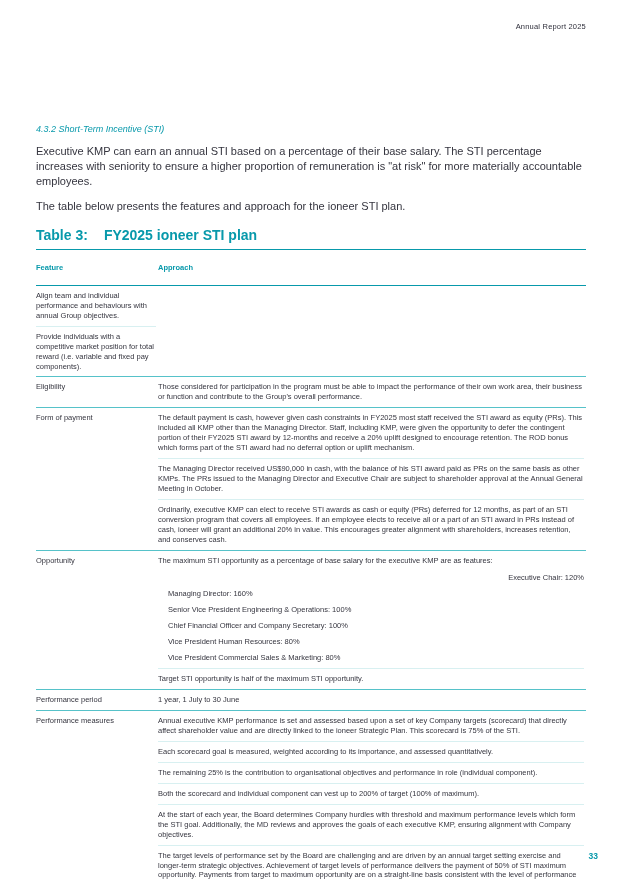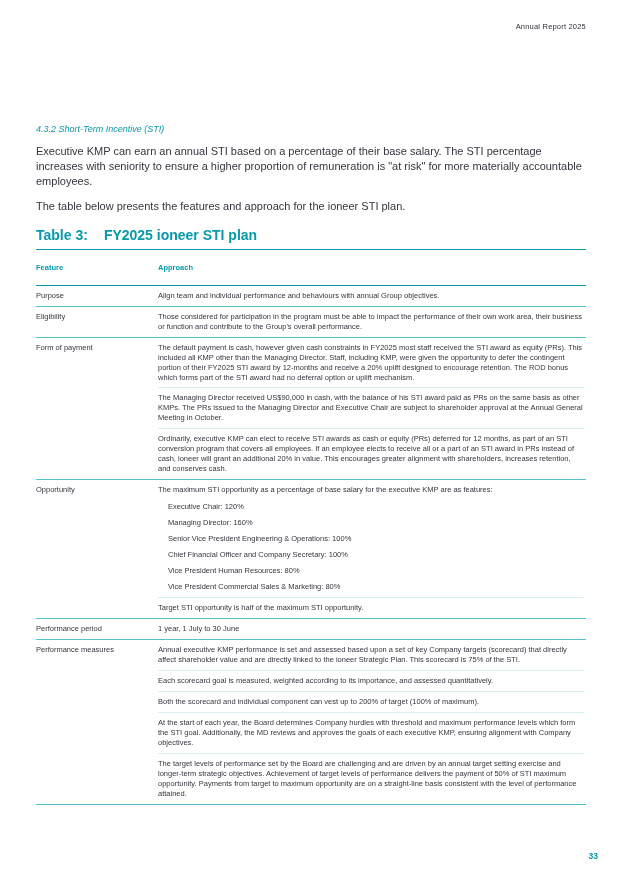--- a/index.html
+++ b/index.html
@@ -35,21 +35,21 @@
   .tcell.feature{padding-right:10px;}
   .tcell.approach{padding-right:2px;}
   .block{margin:0;}
   .block + .block{margin-top:4px;}
   .block.p + .block.p,
   .block.li + .block.p{
     border-top:1px solid #d8f0f1;padding-top:5px;margin-top:5px;
   }
   .block.li{margin-left:10px;}
   .block.li + .block.li{margin-top:6px;}
-  .block.p + .block.li{margin-top:7px;}
+  .block.p + .block.li{margin-top:7px;text-align:right;}
   .page-number{
     position:absolute;right:24px;bottom:20px;
     color:#0899ab;font-weight:bold;font-size:8.5px;
   }
 </style>
 </head>
 <body>
 
 <div class="page">
 
@@ -68,23 +68,23 @@
       <span class="tlabel">Table 3:</span><span>FY2025 ioneer STI plan</span>
     </div>
 
     <div class="sti-table">
       <div class="thead">
         <div class="tcell feature">Feature</div>
         <div class="tcell approach">Approach</div>
       </div>
       <div class="tbody">
           <div class="trow">
-            <div class="tcell feature">Purpose</div>
             <div class="tcell approach">
               <div class="block p">Align team and individual performance and behaviours with annual Group objectives.</div>
+              <div class="block p">Provide individuals with a competitive market position for total reward (i.e. variable and fixed pay components).</div>
             </div>
           </div>
           <div class="trow">
             <div class="tcell feature">Eligibility</div>
             <div class="tcell approach">
               <div class="block p">Those considered for participation in the program must be able to impact the performance of their own work area, their business or function and contribute to the Group's overall performance.</div>
             </div>
           </div>
           <div class="trow">
             <div class="tcell feature">Form of payment</div>
@@ -111,20 +111,21 @@
             <div class="tcell feature">Performance period</div>
             <div class="tcell approach">
               <div class="block p">1 year, 1 July to 30 June</div>
             </div>
           </div>
           <div class="trow">
             <div class="tcell feature">Performance measures</div>
             <div class="tcell approach">
               <div class="block p">Annual executive KMP performance is set and assessed based upon a set of key Company targets (scorecard) that directly affect shareholder value and are directly linked to the ioneer Strategic Plan. This scorecard is 75% of the STI.</div>
               <div class="block p">Each scorecard goal is measured, weighted according to its importance, and assessed quantitatively.</div>
+              <div class="block p">The remaining 25% is the contribution to organisational objectives and performance in role (individual component).</div>
               <div class="block p">Both the scorecard and individual component can vest up to 200% of target (100% of maximum).</div>
               <div class="block p">At the start of each year, the Board determines Company hurdles with threshold and maximum performance levels which form the STI goal. Additionally, the MD reviews and approves the goals of each executive KMP, ensuring alignment with Company objectives.</div>
               <div class="block p">The target levels of performance set by the Board are challenging and are driven by an annual target setting exercise and longer-term strategic objectives. Achievement of target levels of performance delivers the payment of 50% of STI maximum opportunity. Payments from target to maximum opportunity are on a straight-line basis consistent with the level of performance attained.</div>
             </div>
           </div>
         </div>
     </div>
 
   </div>
 

